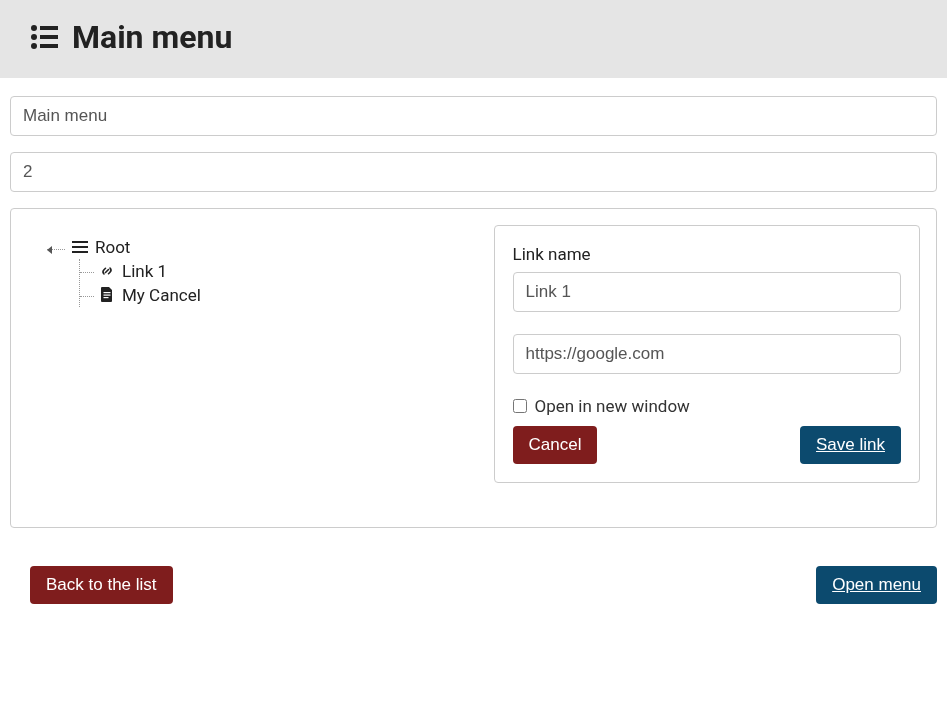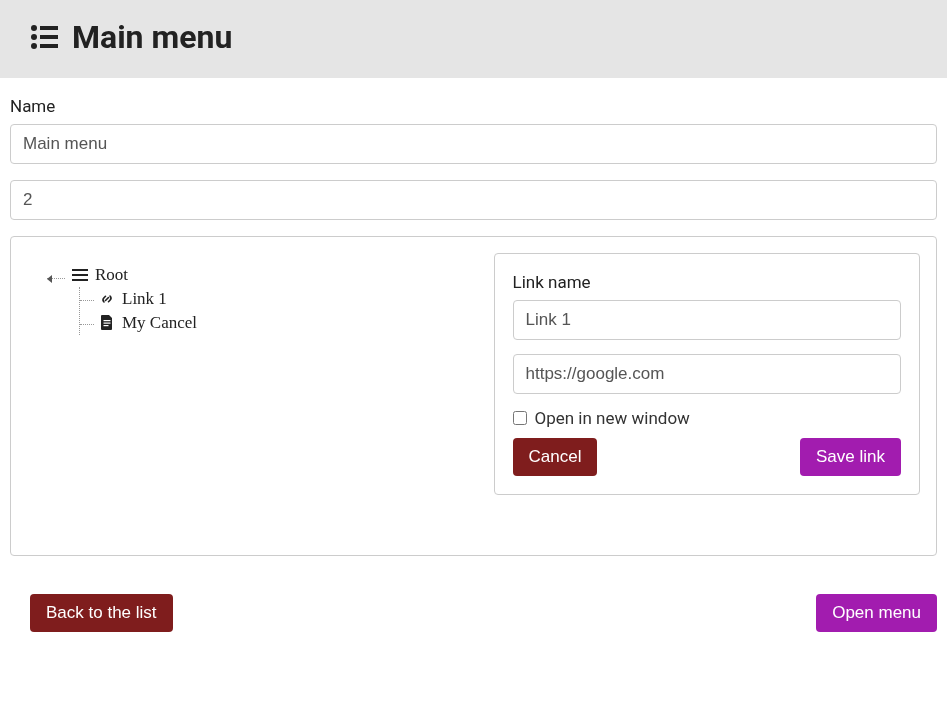--- a/index.html
+++ b/index.html
@@ -55,21 +55,20 @@
       border-radius: 4px;
       padding: 16px;
       display: flex;
       gap: 20px;
       min-height: 320px;
     }
     .tree-col {
       flex: 1;
       padding-top: 10px;
       padding-left: 20px;
-      font-family: Liberation Serif, serif;
     }
     .tree-root-connector {
       display: inline-block;
       width: 18px;
       border-top: 1px dotted #999;
       vertical-align: middle;
       margin-right: 2px;
       position: relative;
     }
     .tree-root-connector::before {
@@ -120,21 +119,21 @@
       align-items: flex-start;
     }
     .editor-card {
       border: 1px solid #ccc;
       border-radius: 4px;
       padding: 18px;
       width: 100%;
       background: #fff;
     }
     .editor-card .field-group {
-      margin-bottom: 14px;
+      margin-bottom: 22px;
     }
     .checkbox-row {
       display: flex;
       align-items: center;
       gap: 8px;
       margin-bottom: 10px;
       font-size: 17px;
     }
     .checkbox-row input[type="checkbox"] {
       width: 14px;
@@ -150,21 +149,22 @@
       border-radius: 4px;
       padding: 9px 16px;
       font-size: 17px;
       cursor: pointer;
       color: #fff;
     }
     .btn-blue {
       background: #7f1d1d;
     }
     .btn-orange {
-      background: #a21caf;
+      background: #0c4a6e;
+      text-decoration: underline;
     }
     .footer-actions {
       display: flex;
       justify-content: space-between;
       padding: 10px 10px 12px 10px;
       margin-left: 20px;
     }
   </style>
 </head>
 <body>
@@ -179,21 +179,20 @@
       <circle cx="4" cy="23" r="3" fill="#222"></circle>
       <rect x="10" y="21" width="18" height="4" fill="#222"></rect>
     </svg>
   </span>
   <h1 class="header-title">Main menu</h1>
 </div>
 
 <div class="form-body">
 
   <div class="field-group">
-    <label class="field-label">Name</label>
     <input type="text" class="text-input" value="Main menu" style="">
   </div>
 
   <div class="field-group">
     <input type="text" class="text-input" value="2" style="">
   </div>
 
   <div class="field-group">
     <div class="items-panel">
 

